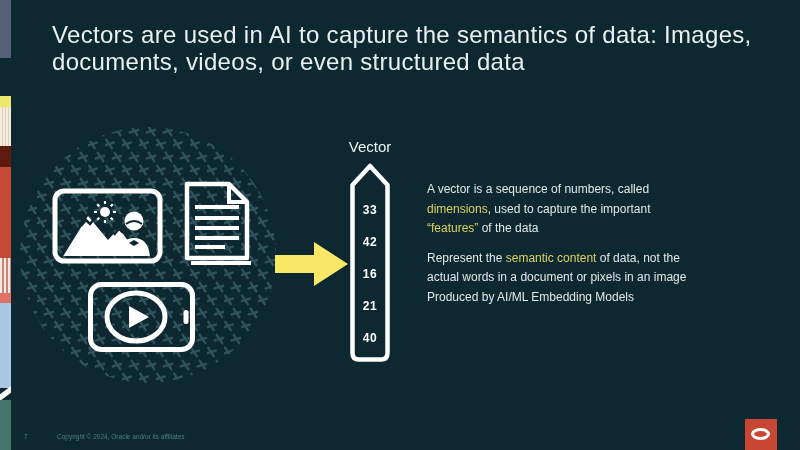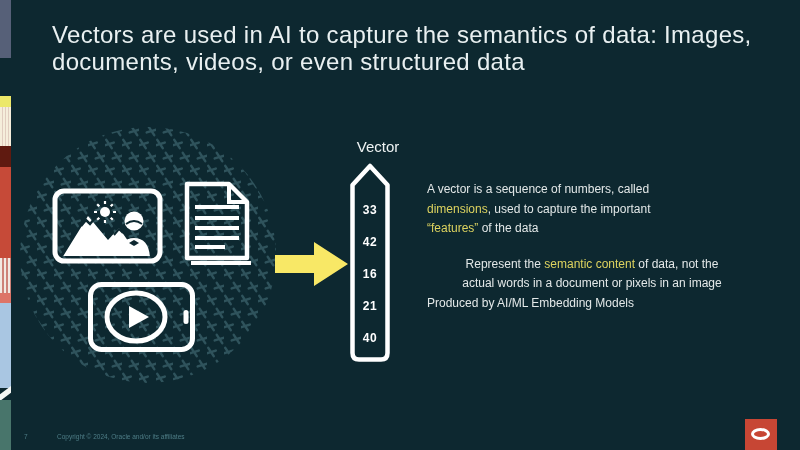--- a/index.html
+++ b/index.html
@@ -25,34 +25,34 @@
 
   
   .title { position:absolute; left:52px; top:21px; width:700px;
            font-size:24px; line-height:27px; letter-spacing:.3px; color:#e9f0f1; }
 
   
   .illus { position:absolute; left:20px; top:112px; }
   .arrow { position:absolute; left:273px; top:239px; }
 
   
-  .vector-label { position:absolute; left:344px; top:138px; width:68px;
+  .vector-label { position:absolute; left:336px; top:138px; width:68px;
                   text-align:center; font-size:15px; color:#eef3f3; }
   .vector-shape { position:absolute; left:344px; top:158px; }
   .vector-values { position:absolute; left:344px; top:158px; width:52px; height:210px;
                    display:flex; flex-direction:column; align-items:center;
                    padding-top:44px; box-sizing:border-box; gap:15px; }
   .vector-values span { font-size:12px; line-height:17px; font-weight:bold;
                         color:#ffffff; letter-spacing:.5px; }
 
   
   .bodytext { position:absolute; left:427px; top:180px; width:330px;
               font-size:12px; line-height:19.5px; color:#e3e8e8; }
   .bodytext p { margin:0; }
-  .bodytext .p2 { margin-top:16px;text-align:center; }
+  .bodytext .p2 { margin-top:10px; }
   .bodytext .p3 { }
   .hl { color:#ddd35f; }
 
   
   .page-num  { position:absolute; left:24px; top:433px; font-size:6.5px; color:#4e7d86; }
   .copyright { position:absolute; left:57px; top:433px; font-size:6.5px; color:#4e7d86; }
   .oracle-logo { position:absolute; left:745px; top:419px; width:32px; height:31px;
                  background:#c74634; }
   .oracle-o { position:absolute; left:6px; top:9px; width:19px; height:12px;
               border:3.5px solid #ffffff; border-radius:50%; box-sizing:border-box; }

